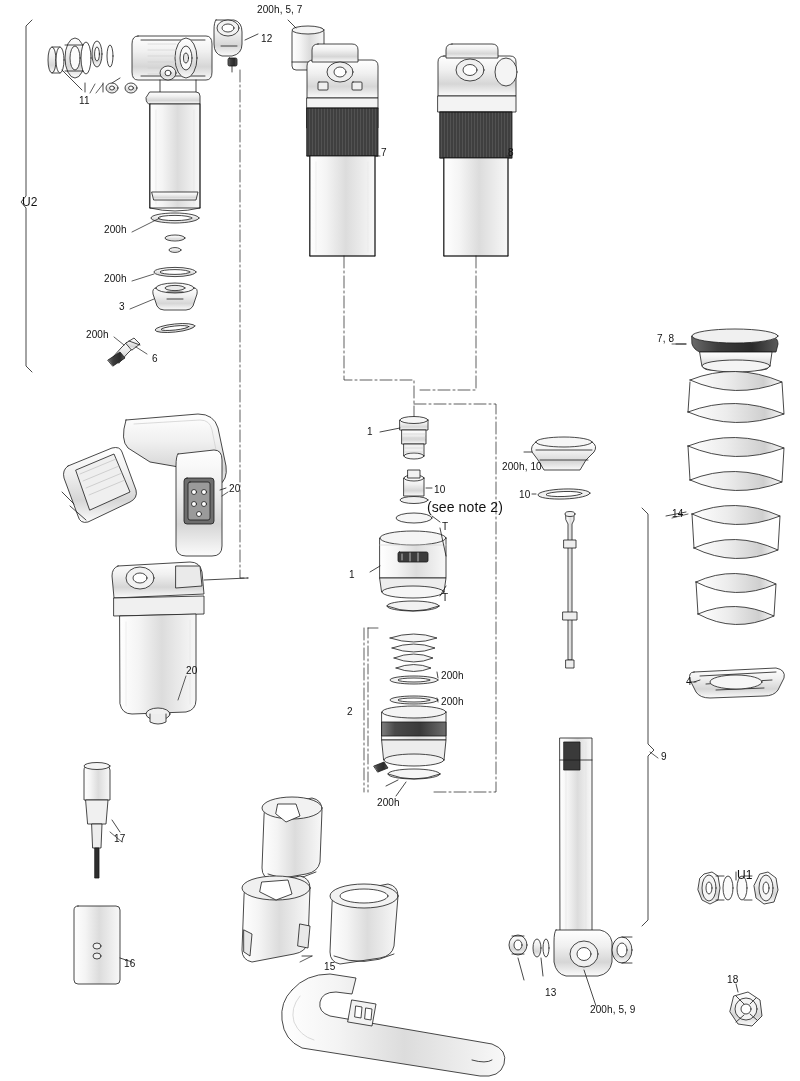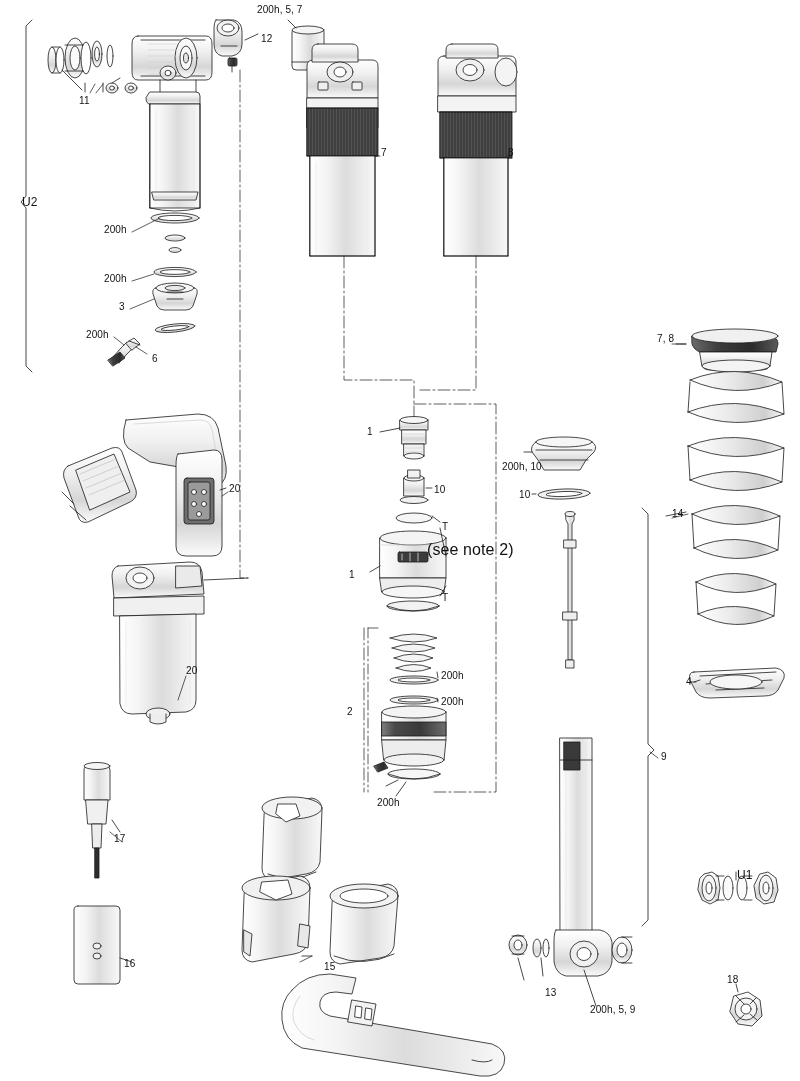--- a/index.html
+++ b/index.html
@@ -27,22 +27,21 @@
   .callout {
     position: absolute;
     font-family: "Liberation Sans", sans-serif;
     font-size: 10px;
     color: #111111;
     white-space: pre;
     line-height: 1.15;
     letter-spacing: 0.1px;
   }
   .callout.small {
-    font-size: 16px;
-    margin-top: 42px;
+    font-size: 14px;
   }
   .callout.big {
     font-size: 12px;
   }
 </style>
 </head>
 <body>
 
 <div id="sheet">
 

